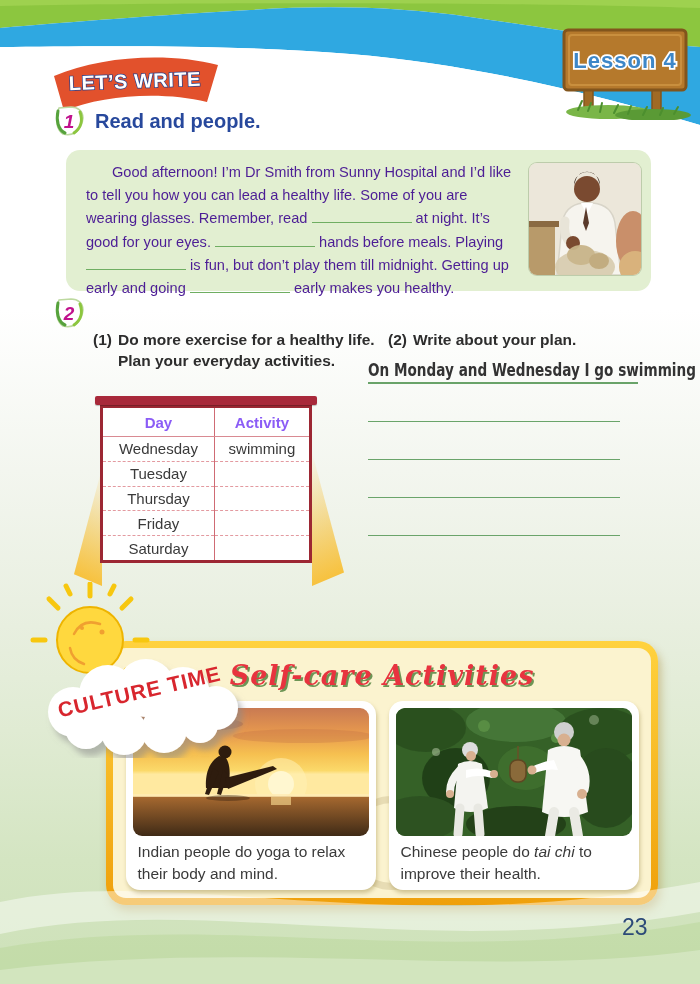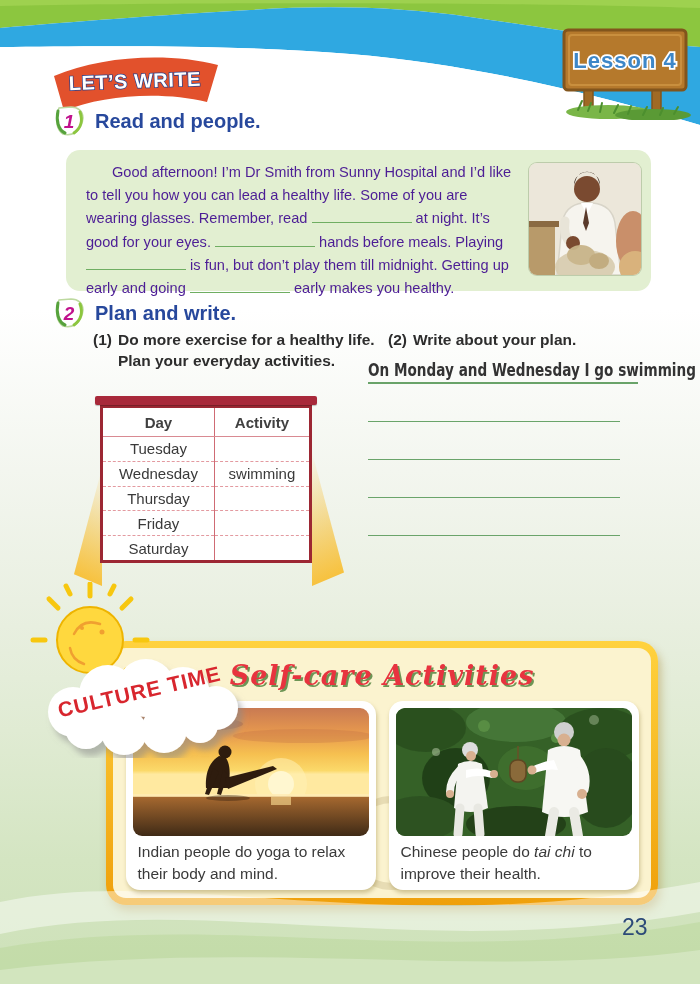--- a/index.html
+++ b/index.html
@@ -20,21 +20,21 @@
   .blank{display:inline-block;width:100px;height:12px;border-bottom:1.6px solid #6fae62;}
   .dphoto{position:absolute;right:10px;top:13px;border-radius:8px;overflow:hidden;box-shadow:0 0 0 1px rgba(120,140,100,.35);}
 
   
   .task{position:absolute;font-weight:bold;font-size:15.5px;color:#2d2d2d;line-height:21px;display:flex;gap:6px;}
 
   
   .twrap{position:absolute;left:100px;top:405px;z-index:2;}
   .ttop{position:absolute;left:-5px;top:-9px;width:222px;height:9px;background:#a8293a;border-radius:2px;box-shadow:0 1px 1px rgba(0,0,0,.25);}
   table.ptable{border-collapse:collapse;width:212px;background:#fff;border:3px solid #9c2733;}
-  table.ptable th{color:#404040;font-size:15px;height:26px;border-bottom:1.5px solid #d98a92;font-weight:bold;}
+  table.ptable th{color:#8b5cf6;font-size:15px;height:26px;border-bottom:1.5px solid #d98a92;font-weight:bold;}
   table.ptable td{font-size:15px;color:#3a3a3a;text-align:center;height:21.8px;border-bottom:1.3px dashed #e39aa0;}
   table.ptable tr:last-child td{border-bottom:none;}
   table.ptable th+th,table.ptable td+td{border-left:1.5px solid #cf6b74;}
   .tshadow-left{position:absolute;left:74px;top:468px;width:28px;height:118px;z-index:1;
     background:linear-gradient(205deg,rgba(255,205,60,0),rgba(249,186,35,.95));clip-path:polygon(100% 0,100% 100%,0 90%);}
   .tshadow-right{position:absolute;left:312px;top:452px;width:32px;height:134px;z-index:1;
     background:linear-gradient(155deg,rgba(255,205,60,0),rgba(249,186,35,.95));clip-path:polygon(0 0,0 100%,100% 90%);}
 
   
   .sample-wrap{position:absolute;left:368px;top:360px;width:270px;border-bottom:2px solid #69a369;padding-bottom:2px;}
@@ -125,21 +125,20 @@
     </svg>
   </div>
 
   <div class="sec-head" style="left:52px;top:296px">
     <svg width="34" height="34" viewBox="0 0 34 34">
       <path d="M7,4 C3,14 4,26 11,30 C21,33 30,26 31,14 C31,7 26,3 19,3 Z" fill="#ffffff" stroke="#bdd9a0" stroke-width="1.5"></path>
       <path d="M6,7 C4,16 6,26 13,29" stroke="#56a23c" stroke-width="3" fill="none" stroke-linecap="round"></path>
       <path d="M28,8 C31,16 29,24 22,29" stroke="#8cc63f" stroke-width="3" fill="none" stroke-linecap="round"></path>
       <text x="17" y="24" text-anchor="middle" font-family="Liberation Sans,sans-serif" font-size="19" font-weight="bold" font-style="italic" fill="#c0118c" stroke="#ffffff" stroke-width="1" paint-order="stroke">2</text>
     </svg>
-    <span class="sec-title">Plan and write.</span>
   </div>
 
   <div class="task" style="left:93px;top:329px;width:294px">
     <span>(1)</span>
     <span>Do more exercise for a healthy life. Plan your everyday activities.</span>
   </div>
   <div class="task" style="left:388px;top:329px;width:282px">
     <span>(2)</span>
     <span>Write about your plan.</span>
   </div>
@@ -151,26 +150,26 @@
     <div class="ttop"></div>
     <table class="ptable">
       <thead>
           <tr>
             <th>Day</th>
             <th>Activity</th>
           </tr>
         </thead>
       <tbody>
           <tr>
+            <td>Wednesday</td>
+            <td>swimming</td>
+          </tr>
+          <tr>
             <td>Tuesday</td>
             <td></td>
-          </tr>
-          <tr>
-            <td>Wednesday</td>
-            <td>swimming</td>
           </tr>
           <tr>
             <td>Thursday</td>
             <td></td>
           </tr>
           <tr>
             <td>Friday</td>
             <td></td>
           </tr>
           <tr>

